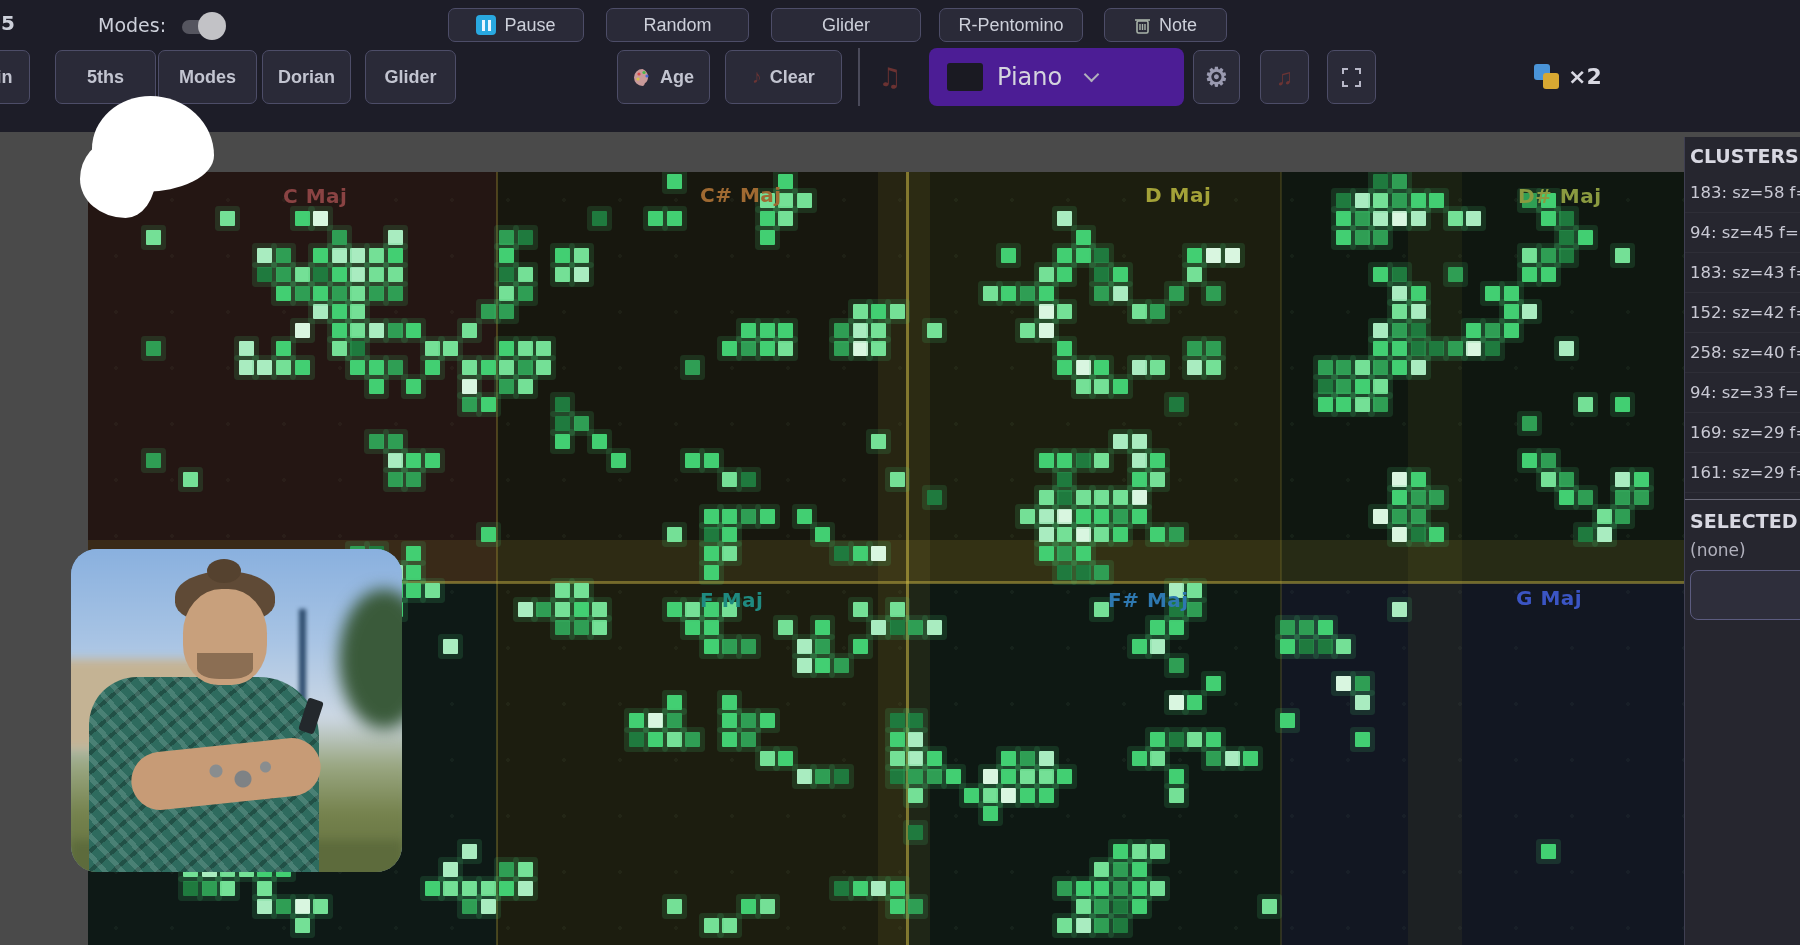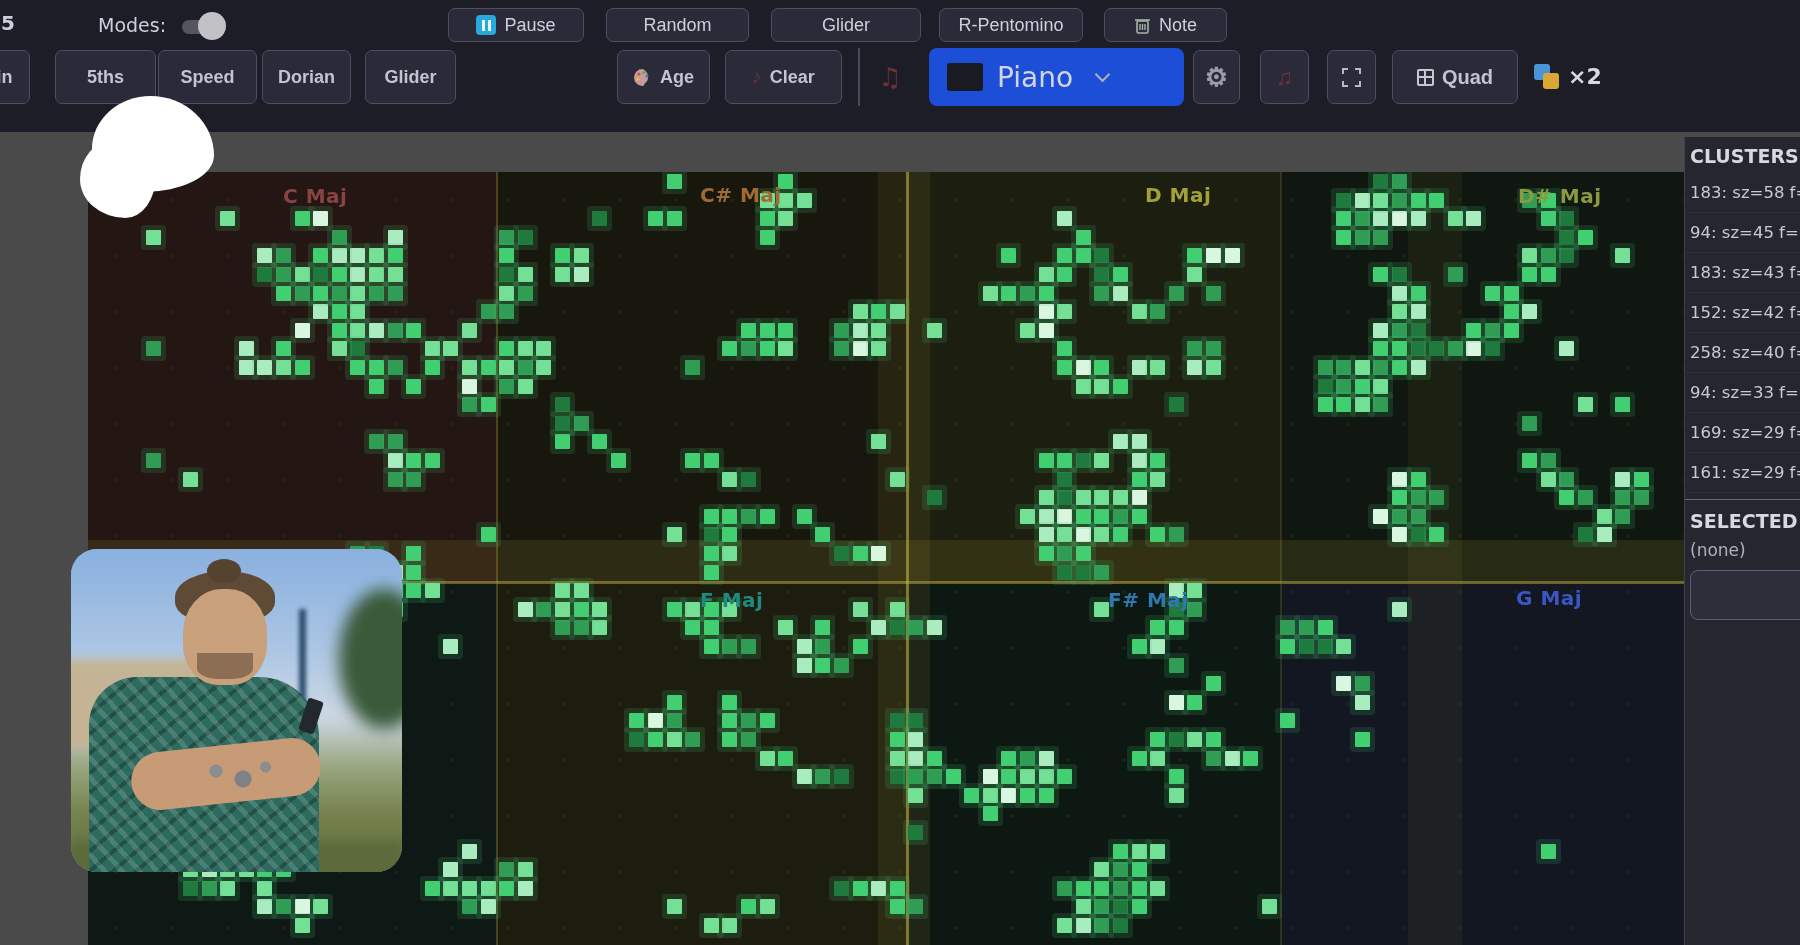--- a/index.html
+++ b/index.html
@@ -43,23 +43,23 @@
   .pause-ico i { display:block; width:3px; height:11px; background:#eaf6ff; }
 
   .slider-track { position:absolute; left:182px; top:20px; width:36px; height:14px;
     background:#55555f; border-radius:7px; }
   .slider-knob { position:absolute; left:198px; top:12px; width:28px; height:28px;
     background:#c2c2c6; border-radius:50%; }
 
   .note-red { color:#6b3434; font-size:19px; }
   .lone-note { position:absolute; top:62px; color:#6b3232; font-size:26px; }
 
-  .select { position:absolute; top:48px; height:58px; background:#1d4ed8; border:none;
+  .select { position:absolute; top:48px; height:58px; background:#4c1d95; border:none;
     border-radius:8px; display:flex; align-items:center; gap:14px; padding:0 18px;
-    color:#d4d4de; font-size:28px; cursor:pointer; }
+    color:#d4d4de; font-size:24px; cursor:pointer; }
   .piano-ico { width:36px; height:28px; background:#1a1a22; border-radius:3px; overflow:hidden; }
   .piano-ico .lid { height:9px; background:#6a4a92; }
   .piano-ico .keys { height:19px;
     background:repeating-linear-gradient(90deg,#e9e9ef 0 5px,#14141c 5px 7px); }
   .chevron { width:11px; height:11px; border-right:2.5px solid #b0b0bc;
     border-bottom:2.5px solid #b0b0bc; transform:rotate(45deg); margin-left:10px; margin-top:-6px; }
 
   .quad-ico { width:17px; height:17px; border:2px solid #c8c8d4; border-radius:2px; position:relative; }
   .quad-ico:before { content:""; position:absolute; left:50%; top:0; width:2px; height:100%;
     background:#c8c8d4; transform:translateX(-50%); }
@@ -753,21 +753,21 @@
       <span>Note</span>
     </button>
 
     <button class="btn r2" style="left:-36px; width:66px;">
       <span>Min</span>
     </button>
     <button class="btn r2" style="left:55px; width:101px;">
       <span>5ths</span>
     </button>
     <button class="btn r2" style="left:158px; width:99px;">
-      <span>Speed</span>
+      <span>Modes</span>
     </button>
     <button class="btn r2" style="left:262px; width:89px;">
       <span>Dorian</span>
     </button>
     <button class="btn r2" style="left:365px; width:91px;">
       <span>Glider</span>
     </button>
     <button class="btn r2" style="left:617px; width:93px;">
       <svg class="ico-svg" width="19" height="19" viewBox="0 0 19 19">
         <path d="M9.5 1 A8.5 8.5 0 1 0 9.5 18 C12 18 11 15 13 14.5 A8.5 8.5 0 0 0 9.5 1Z" fill="#c99a9a"></path>
@@ -798,24 +798,20 @@
     <button class="btn r2" style="left:1260px; width:49px;">
       <span class="note-red" style="font-size:23px;">♫</span>
     </button>
     <button class="btn r2" style="left:1327px; width:49px;">
       <svg class="ico-svg fs-ico" width="19" height="19" viewBox="0 0 19 19">
         <path d="M1 6 V1 H6" fill="none" stroke="#b8b8c8" stroke-width="2"></path>
         <path d="M13 1 H18 V6" fill="none" stroke="#b8b8c8" stroke-width="2"></path>
         <path d="M18 13 V18 H13" fill="none" stroke="#b8b8c8" stroke-width="2"></path>
         <path d="M6 18 H1 V13" fill="none" stroke="#b8b8c8" stroke-width="2"></path>
       </svg>
-    </button>
-    <button class="btn r2" style="left:1392px; width:126px; font-size:20px;">
-      <span class="quad-ico"></span>
-      <span>Quad</span>
     </button>
     <span class="masks" style="left:1534px;">
       <span class="m1"></span>
         <span class="m2"></span>
     </span>
     <span class="x2" style="left:1568px;">×2</span>
   </div>
 
   <div id="panel">
     <div class="hdr">CLUSTERS</div>

